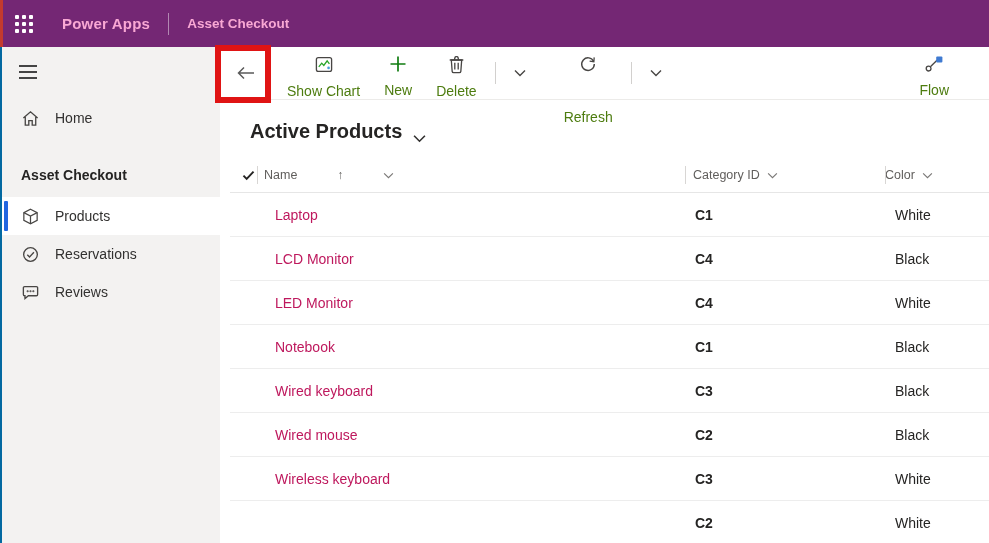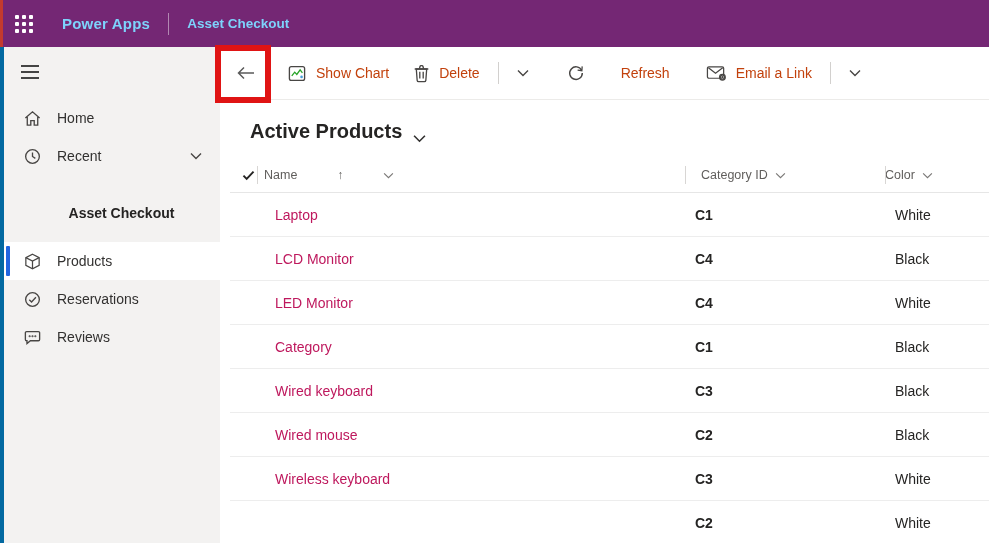--- a/index.html
+++ b/index.html
@@ -2,67 +2,67 @@
 <html><head>
 <meta charset="utf-8">
 <style>
   html,body{margin:0;padding:0;}
   body{
     width:989px;height:543px;overflow:hidden;position:relative;
     font-family:"Liberation Sans", sans-serif;background:#fff;
     -webkit-font-smoothing:antialiased;
   }
   
-  .topbar{height:47px;background:#742774;display:flex;align-items:center;color:#7dd3fc;position:relative;}
+  .topbar{height:47px;background:#742774;display:flex;align-items:center;color:#f9a8d4;position:relative;}
   .red-edge{position:absolute;left:0;top:0;width:3px;height:47px;background:#c43a2e;}
   .waffle{width:48px;height:47px;display:grid;place-items:center;cursor:pointer;}
   .waffle-grid{display:grid;grid-template-columns:repeat(3,4px);grid-template-rows:repeat(3,4px);gap:3px;}
   .waffle-grid span{width:4px;height:4px;background:#fff;border-radius:1px;}
   .brand{font-size:15px;font-weight:bold;margin:0 18px 0 14px;letter-spacing:.2px;cursor:pointer;}
   .topbar-sep{width:1px;height:22px;background:rgba(255,255,255,.45);margin-right:18px;}
   .app-name{font-size:13.5px;font-weight:600;cursor:pointer;}
 
   
   .main{display:flex;height:496px;}
-  .sidebar{width:220px;min-width:220px;background:#f3f2f1;border-left:4px solid #0369a1;box-sizing:border-box;display:flex;flex-direction:column;text-align:center;}
+  .sidebar{width:220px;min-width:220px;background:#f3f2f1;border-left:2px solid #0369a1;box-sizing:border-box;display:flex;flex-direction:column;}
   .hamburger{margin:14px 0 16px 17px;width:24px;height:22px;display:flex;flex-direction:column;justify-content:center;gap:4px;cursor:pointer;}
   .hamburger span{display:block;width:18px;height:2px;background:#444;}
   .side-item{height:38px;display:flex;align-items:center;padding-left:18px;gap:15px;font-size:14px;color:#323130;position:relative;cursor:pointer;}
   .side-item .icon{width:20px;height:20px;flex:0 0 20px;display:grid;place-items:center;}
   .side-item .chev{margin-left:auto;margin-right:18px;}
   .group-label{font-weight:bold;font-size:14px;color:#252423;padding:30px 0 14px 19px;}
-  .side-item.selected{background:#ffffff;margin-top:7px;}
+  .side-item.selected{background:#ffffff;}
   .side-item.selected::before{content:"";position:absolute;left:2px;top:4px;bottom:4px;width:4px;background:#2266e0;border-radius:1px;}
 
   .content{flex:1;display:flex;flex-direction:column;background:#fff;min-width:0;}
 
   
   .toolbar{height:53px;min-height:53px;display:flex;align-items:center;border-bottom:1px solid #ecebe9;padding:0 6px 0 8px;box-sizing:border-box;}
   .back-btn{width:36px;height:34px;display:grid;place-items:center;margin-right:14px;cursor:pointer;background:none;border:none;padding:0;}
   .commands{display:flex;align-items:center;flex:1;gap:6px;}
-  .cmd{display:flex;align-items:center;gap:9px;height:36px;padding:0 9px;font-size:14px;color:#c2410c;background:none;border:none;cursor:pointer;font-family:inherit;white-space:nowrap;}
+  .cmd{display:flex;align-items:center;gap:9px;height:36px;padding:0 9px;font-size:14px;color:#4d7c0f;background:none;border:none;cursor:pointer;font-family:inherit;white-space:nowrap;flex-direction:column;}
   .vsep{width:1px;height:22px;background:#d2d0ce;margin:0 3px;}
   .chev-btn{width:30px;height:34px;display:grid;place-items:center;background:none;border:none;cursor:pointer;padding:0;}
   .flow-group{margin-left:auto;display:flex;align-items:center;}
   .flow-group .cmd{padding-right:4px;}
 
   
   .highlight-box{position:absolute;left:215px;top:45px;width:56px;height:58px;border:6px solid #e01414;box-sizing:border-box;z-index:6;pointer-events:none;}
 
   
   .view-title-row{display:flex;align-items:flex-end;gap:11px;padding:20px 0 15px 30px;cursor:pointer;}
   .view-title{font-size:20px;font-weight:bold;color:#252423;}
 
   .table{margin-left:10px;}
   .thead,.trow{display:grid;grid-template-columns:27px 428px 200px 1fr;align-items:center;}
   .thead{height:34px;font-size:12.5px;color:#605e5c;border-bottom:1px solid #e6e6e6;}
   .th{position:relative;display:flex;align-items:center;gap:7px;height:100%;box-sizing:border-box;}
   .th.check{padding-left:12px;}
   .th.name{padding-left:7px;gap:40px;}
-  .th.cat{padding-left:16px;}
+  .th.cat{padding-left:8px;}
   .th.color{}
   .th:not(.check)::before{content:"";position:absolute;left:0;top:50%;transform:translateY(-50%);width:1px;height:18px;background:#d8d6d4;}
   .sort-arrow{font-size:12px;color:#605e5c;}
   .trow{height:43px;font-size:14px;color:#252423;border-bottom:1px solid #ededed;cursor:pointer;}
   .trow:last-child{border-bottom:none;}
   .name-cell{padding-left:18px;grid-column:2;}
   .name-cell a{color:#be185d;text-decoration:none;}
   .cat-cell{padding-left:10px;grid-column:3;font-weight:bold;}
   .color-cell{padding-left:10px;grid-column:4;}
 
@@ -104,34 +104,20 @@
 
     <div class="side-item">
       <span class="icon">
         <svg width="19" height="19" viewBox="0 0 20 20" fill="none" stroke="#484644" stroke-width="1.4">
           <path d="M2.5 9.5 L10 3 L17.5 9.5 M4.5 8.5 V17 H8.2 V12.2 H11.8 V17 H15.5 V8.5"></path>
         </svg>
       </span>
       <span>Home</span>
     </div>
 
-    <div class="side-item">
-      <span class="icon">
-        <svg width="19" height="19" viewBox="0 0 20 20" fill="none" stroke="#484644" stroke-width="1.4">
-          <circle cx="10" cy="10" r="7.2"></circle>
-          <path d="M10 5.8 V10 L13 12"></path>
-        </svg>
-      </span>
-      <span>Recent</span>
-      <span class="chev">
-        <svg width="12" height="8" viewBox="0 0 12 8" fill="none" stroke="#484644" stroke-width="1.4">
-            <path d="M1 1.5 L6 6.5 L11 1.5"></path>
-          </svg>
-      </span>
-    </div>
 
 
     <div class="group-label">Asset Checkout</div>
 
     <div class="side-item selected">
       <span class="icon">
         <svg width="19" height="19" viewBox="0 0 20 20" fill="none" stroke="#484644" stroke-width="1.3">
           <path d="M10 2.3 L17 5.9 V14.1 L10 17.7 L3 14.1 V5.9 Z"></path>
           <path d="M3 5.9 L10 9.5 L17 5.9 M10 9.5 V17.7"></path>
         </svg>
@@ -176,20 +162,28 @@
           <span>
             <svg width="20" height="19" viewBox="0 0 20 20" fill="none">
               <rect x="2" y="2.8" width="16" height="14.4" rx="2" stroke="#484644" stroke-width="1.4"></rect>
               <path d="M4.5 12.5 L7.6 8.6 L9.8 11 L13.3 6.2 L15.7 9.4" stroke="#27a327" stroke-width="1.4"></path>
               <circle cx="14.8" cy="13.6" r="1.4" fill="#4a9fd8"></circle>
             </svg>
           </span>
           <span>Show Chart</span>
         </button>
 
+        <button class="cmd">
+          <span>
+            <svg width="18" height="18" viewBox="0 0 18 18" stroke="#107c10" stroke-width="1.7">
+              <path d="M9 1.5 V16.5 M1.5 9 H16.5"></path>
+            </svg>
+          </span>
+          <span>New</span>
+        </button>
 
         <button class="cmd">
           <span>
             <svg width="17" height="19" viewBox="0 0 18 20" fill="none" stroke="#484644" stroke-width="1.4">
               <path d="M3.5 5.2 H14.5 L13.6 17.2 A1.6 1.6 0 0 1 12 18.6 H6 A1.6 1.6 0 0 1 4.4 17.2 Z"></path>
               <path d="M1.8 5.2 H16.2 M6.8 5 L7.4 2.6 A1.2 1.2 0 0 1 8.6 1.7 H9.4 A1.2 1.2 0 0 1 10.6 2.6 L11.2 5"></path>
               <path d="M7.2 8.2 V15.4 M10.8 8.2 V15.4"></path>
             </svg>
           </span>
           <span>Delete</span>
@@ -205,41 +199,39 @@
         <button class="cmd" style="margin-left:14px;gap:36px;">
           <span>
             <svg width="18" height="18" viewBox="0 0 20 20" fill="none" stroke="#484644" stroke-width="1.6">
               <path d="M16.3 7.1 A7 7 0 1 0 17 10"></path>
               <path d="M16.9 2.6 L16.5 7.4 L11.8 6.7" stroke-width="1.4"></path>
             </svg>
           </span>
           <span>Refresh</span>
         </button>
 
-        <button class="cmd" style="margin-left:12px;">
-          <span>
-            <svg width="21" height="18" viewBox="0 0 22 18" fill="none" stroke="#484644" stroke-width="1.3">
-              <rect x="1.5" y="2.5" width="17" height="12" rx="1.5"></rect>
-              <path d="M2.5 3.5 L10 9.3 L17.5 3.5"></path>
-              <circle cx="17.2" cy="13.4" r="3" fill="#fff"></circle>
-              <circle cx="17.2" cy="13.4" r="2.1"></circle>
-              <circle cx="17.2" cy="13.4" r="0.5" fill="#484644"></circle>
-            </svg>
-          </span>
-          <span>Email a Link</span>
-        </button>
 
         <div class="vsep"></div>
         <button class="chev-btn">
           <svg width="12" height="8" viewBox="0 0 12 8" fill="none" stroke="#484644" stroke-width="1.4">
               <path d="M1 1.5 L6 6.5 L11 1.5"></path>
             </svg>
         </button>
 
         <div class="flow-group">
+          <button class="cmd">
+            <span>
+              <svg width="20" height="18" viewBox="0 0 20 18" fill="none">
+                <circle cx="4.6" cy="13.6" r="2.4" stroke="#484644" stroke-width="1.3"></circle>
+                <line x1="6.4" y1="11.8" x2="13" y2="5.2" stroke="#484644" stroke-width="1.3"></line>
+                <rect x="12.2" y="1.4" width="6.2" height="6.2" rx="1" fill="#3f7ad1"></rect>
+              </svg>
+            </span>
+            <span>Flow</span>
+          </button>
           <button class="chev-btn">
             
           </button>
         </div>
       </div>
     </div>
 
     <div class="view-title-row">
       <span class="view-title">Active Products</span>
       <svg width="13" height="9" viewBox="0 0 12 8" fill="none" stroke="#323130" stroke-width="1.5">
@@ -299,21 +291,21 @@
     <div class="name-cell">
       <a href="#">LED Monitor</a>
     </div>
     <div class="cat-cell">C4</div>
     <div class="color-cell">White</div>
   </div>
 
   <div class="trow">
     <div></div>
     <div class="name-cell">
-      <a href="#">Category</a>
+      <a href="#">Notebook</a>
     </div>
     <div class="cat-cell">C1</div>
     <div class="color-cell">Black</div>
   </div>
 
   <div class="trow">
     <div></div>
     <div class="name-cell">
       <a href="#">Wired keyboard</a>
     </div>

